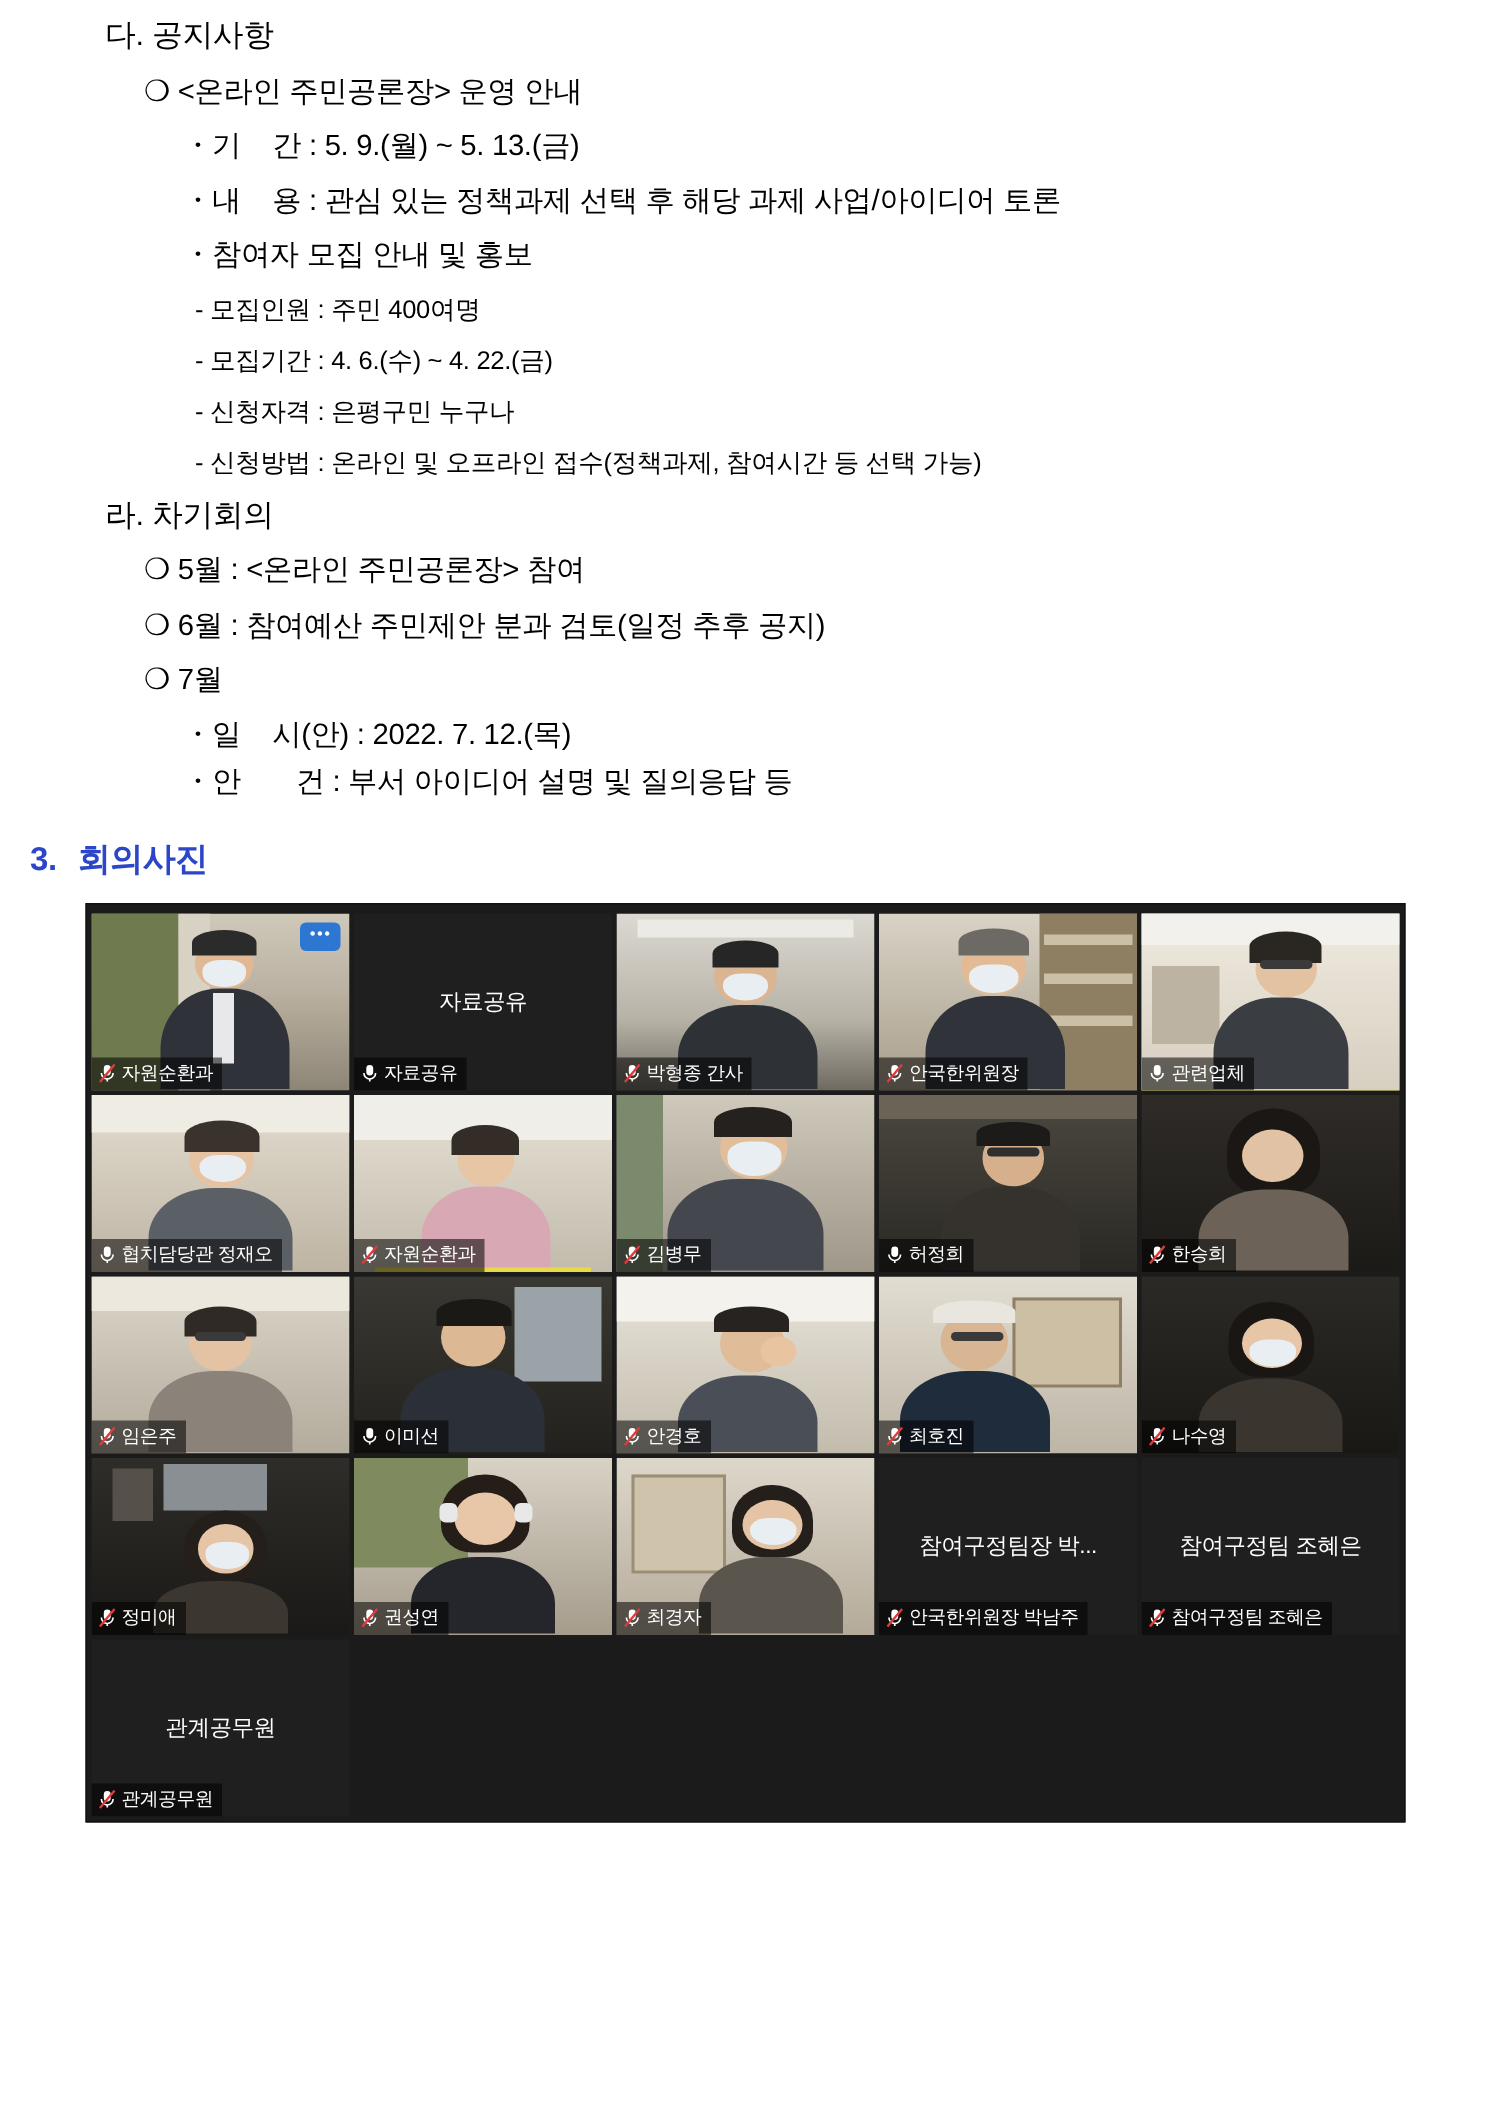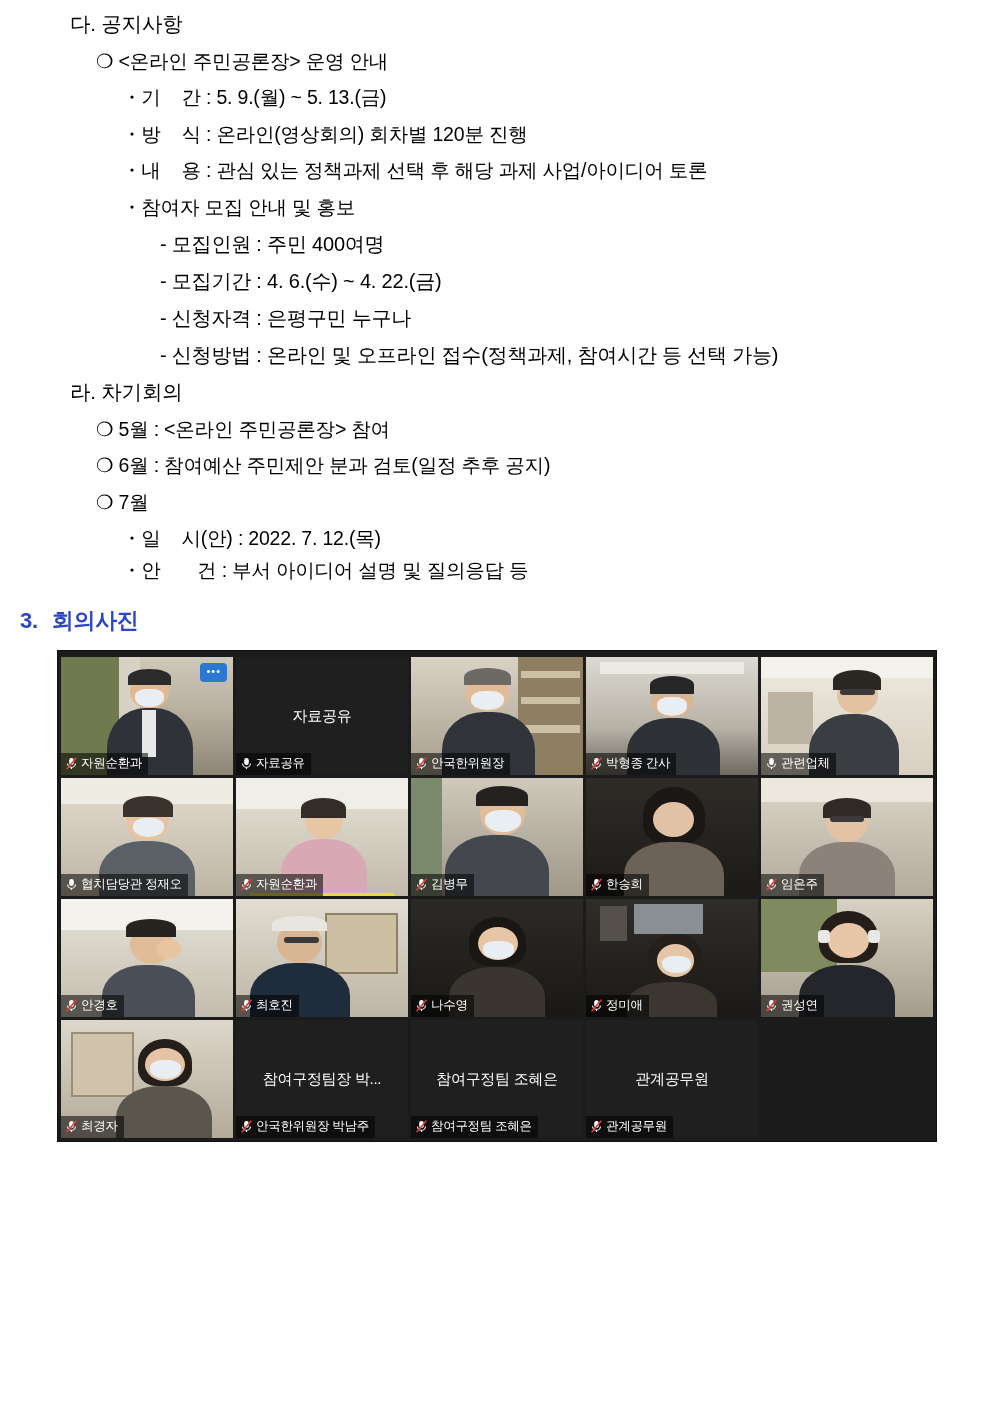--- a/index.html
+++ b/index.html
@@ -29,21 +29,21 @@
     font-size: 19.5px;
     line-height: 1.0;
     margin: 0 0 17px 0;
     white-space: pre;
     letter-spacing: -0.2px;
   }
   .lvl-a { margin-left: 0px; font-size: 20.5px; }
   .lvl-b { margin-left: 26px; }
   .lvl-note { margin-left: 44px; color: #2f5fbf; font-size: 18.5px; }
   .lvl-c { margin-left: 52px; }
-  .lvl-d { margin-left: 90px; font-size: 20px; }
+  .lvl-d { margin-left: 60px; font-size: 17px; }
   .tight { margin-bottom: 12px; }
 
   .section-title {
     color: #2b46c8;
     font-size: 22px;
     font-weight: bold;
     margin: 26px 0 14px 20px;
     letter-spacing: -0.3px;
   }
   .section-title .num { margin-right: 14px; }
@@ -152,21 +152,20 @@
 </style>
 </head>
 <body>
 
 <div class="page">
 
   <div class="doc">
     <div class="ln lvl-a">다. 공지사항</div>
     <div class="ln lvl-b">❍ &lt;온라인 주민공론장&gt; 운영 안내</div>
     <div class="ln lvl-c">・기    간 : 5. 9.(월) ~ 5. 13.(금)</div>
-    <div class="ln lvl-c">・방    식 : 온라인(영상회의) 회차별 120분 진행</div>
     <div class="ln lvl-c">・내    용 : 관심 있는 정책과제 선택 후 해당 과제 사업/아이디어 토론</div>
     <div class="ln lvl-c">・참여자 모집 안내 및 홍보</div>
     <div class="ln lvl-d">- 모집인원 : 주민 400여명</div>
     <div class="ln lvl-d">- 모집기간 : 4. 6.(수) ~ 4. 22.(금)</div>
     <div class="ln lvl-d">- 신청자격 : 은평구민 누구나</div>
     <div class="ln lvl-d">- 신청방법 : 온라인 및 오프라인 접수(정책과제, 참여시간 등 선택 가능)</div>
     <div class="ln lvl-a">라. 차기회의</div>
     <div class="ln lvl-b">❍ 5월 : &lt;온라인 주민공론장&gt; 참여</div>
     <div class="ln lvl-b">❍ 6월 : 참여예산 주민제안 분과 검토(일정 추후 공지)</div>
     <div class="ln lvl-b">❍ 7월</div>
@@ -215,20 +214,41 @@
                 <rect x="3.2" y="1" width="4.6" height="7" rx="2.3" fill="#ffffff"></rect>
                 <path d="M1.6 6.4a3.9 3.9 0 0 0 7.8 0" stroke="#ffffff" stroke-width="1.1" fill="none"></path>
                 <line x1="5.5" y1="10.2" x2="5.5" y2="12" stroke="#ffffff" stroke-width="1.1"></line>
               </svg>
             </span>
             <span>자료공유</span>
           </div>
         </div>
         <div class="tile">
           <div class="scene">
+            <div class="bg" style="background:linear-gradient(180deg,#dcd9d2 0%,#b7b2a6 60%,#6e6a60 100%)"></div>
+            <div class="strip" style="left:8%;top:4%;width:84%;height:10%;background:#eceae4"></div>
+            <div class="head" style="left:38%;top:20%;width:24%;height:32%;background:#dbb492"></div>
+            <div class="strip" style="left:37%;top:16%;width:26%;height:15%;background:#262626;border-radius:50% 50% 0 0"></div>
+            <div class="mask" style="left:41%;top:34%;width:18%;height:16%"></div>
+            <div class="body" style="left:24%;top:52%;width:54%;height:48%;background:#2e3136"></div>
+          </div>
+          <div class="namebar">
+            <span class="mic">
+              <svg width="11" height="13" viewBox="0 0 11 13">
+                <rect x="3.2" y="1" width="4.6" height="7" rx="2.3" fill="#ffffff"></rect>
+                <path d="M1.6 6.4a3.9 3.9 0 0 0 7.8 0" stroke="#ffffff" stroke-width="1.1" fill="none"></path>
+                <line x1="5.5" y1="10.2" x2="5.5" y2="12" stroke="#ffffff" stroke-width="1.1"></line>
+                <line x1="0.6" y1="12.3" x2="10.4" y2="0.7" stroke="#e03b3b" stroke-width="1.6"></line>
+              </svg>
+            </span>
+            <span>박형종 간사</span>
+          </div>
+        </div>
+        <div class="tile">
+          <div class="scene">
             <div class="bg" style="background:linear-gradient(180deg,#d9d3c6 0%,#a79d8a 100%)"></div>
             <div class="strip" style="left:62%;top:0;width:38%;height:100%;background:#8e7f63"></div>
             <div class="strip" style="left:64%;top:12%;width:34%;height:6%;background:#cbbfa6"></div>
             <div class="strip" style="left:64%;top:34%;width:34%;height:6%;background:#cbbfa6"></div>
             <div class="strip" style="left:64%;top:58%;width:34%;height:6%;background:#cbbfa6"></div>
             <div class="head" style="left:32%;top:14%;width:25%;height:33%;background:#e2bb96"></div>
             <div class="strip" style="left:31%;top:9%;width:27%;height:15%;background:#6d6a66;border-radius:50% 50% 0 0"></div>
             <div class="mask" style="left:35%;top:29%;width:19%;height:16%"></div>
             <div class="body" style="left:18%;top:47%;width:54%;height:53%;background:#30333a"></div>
           </div>
@@ -237,41 +257,20 @@
               <svg width="11" height="13" viewBox="0 0 11 13">
                 <rect x="3.2" y="1" width="4.6" height="7" rx="2.3" fill="#ffffff"></rect>
                 <path d="M1.6 6.4a3.9 3.9 0 0 0 7.8 0" stroke="#ffffff" stroke-width="1.1" fill="none"></path>
                 <line x1="5.5" y1="10.2" x2="5.5" y2="12" stroke="#ffffff" stroke-width="1.1"></line>
                 <line x1="0.6" y1="12.3" x2="10.4" y2="0.7" stroke="#e03b3b" stroke-width="1.6"></line>
               </svg>
             </span>
             <span>안국한위원장</span>
           </div>
         </div>
-        <div class="tile">
-          <div class="scene">
-            <div class="bg" style="background:linear-gradient(180deg,#dcd9d2 0%,#b7b2a6 60%,#6e6a60 100%)"></div>
-            <div class="strip" style="left:8%;top:4%;width:84%;height:10%;background:#eceae4"></div>
-            <div class="head" style="left:38%;top:20%;width:24%;height:32%;background:#dbb492"></div>
-            <div class="strip" style="left:37%;top:16%;width:26%;height:15%;background:#262626;border-radius:50% 50% 0 0"></div>
-            <div class="mask" style="left:41%;top:34%;width:18%;height:16%"></div>
-            <div class="body" style="left:24%;top:52%;width:54%;height:48%;background:#2e3136"></div>
-          </div>
-          <div class="namebar">
-            <span class="mic">
-              <svg width="11" height="13" viewBox="0 0 11 13">
-                <rect x="3.2" y="1" width="4.6" height="7" rx="2.3" fill="#ffffff"></rect>
-                <path d="M1.6 6.4a3.9 3.9 0 0 0 7.8 0" stroke="#ffffff" stroke-width="1.1" fill="none"></path>
-                <line x1="5.5" y1="10.2" x2="5.5" y2="12" stroke="#ffffff" stroke-width="1.1"></line>
-                <line x1="0.6" y1="12.3" x2="10.4" y2="0.7" stroke="#e03b3b" stroke-width="1.6"></line>
-              </svg>
-            </span>
-            <span>박형종 간사</span>
-          </div>
-        </div>
         <div class="tile highlight">
           <div class="scene">
             <div class="bg" style="background:linear-gradient(180deg,#efeae0 0%,#d7cfc0 100%)"></div>
             <div class="strip" style="left:0;top:0;width:100%;height:18%;background:#f3f1ec"></div>
             <div class="strip" style="left:4%;top:30%;width:26%;height:44%;background:#bdb3a2"></div>
             <div class="head" style="left:44%;top:16%;width:24%;height:32%;background:#e3c2a2"></div>
             <div class="strip" style="left:42%;top:11%;width:28%;height:17%;background:#2a2722;border-radius:50% 50% 0 0"></div>
             <div class="strip" style="left:46%;top:27%;width:20%;height:5%;background:#3a3a3a;border-radius:3px"></div>
             <div class="body" style="left:28%;top:48%;width:52%;height:52%;background:#3a3d42"></div>
           </div>
@@ -343,20 +342,40 @@
                 <path d="M1.6 6.4a3.9 3.9 0 0 0 7.8 0" stroke="#ffffff" stroke-width="1.1" fill="none"></path>
                 <line x1="5.5" y1="10.2" x2="5.5" y2="12" stroke="#ffffff" stroke-width="1.1"></line>
                 <line x1="0.6" y1="12.3" x2="10.4" y2="0.7" stroke="#e03b3b" stroke-width="1.6"></line>
               </svg>
             </span>
             <span>김병무</span>
           </div>
         </div>
         <div class="tile">
           <div class="scene">
+            <div class="bg" style="background:linear-gradient(180deg,#4b4840 0%,#2a2823 100%)"></div>
+            <div class="strip" style="left:0;top:0;width:100%;height:14%;background:#6a6356"></div>
+            <div class="head" style="left:40%;top:20%;width:24%;height:32%;background:#d6b08c"></div>
+            <div class="strip" style="left:38%;top:16%;width:28%;height:13%;background:#1d1b19;border-radius:50% 50% 0 0"></div>
+            <div class="strip" style="left:42%;top:30%;width:20%;height:5%;background:#2f2f2f;border-radius:3px"></div>
+            <div class="body" style="left:24%;top:52%;width:54%;height:48%;background:#35322d"></div>
+          </div>
+          <div class="namebar">
+            <span class="mic">
+              <svg width="11" height="13" viewBox="0 0 11 13">
+                <rect x="3.2" y="1" width="4.6" height="7" rx="2.3" fill="#ffffff"></rect>
+                <path d="M1.6 6.4a3.9 3.9 0 0 0 7.8 0" stroke="#ffffff" stroke-width="1.1" fill="none"></path>
+                <line x1="5.5" y1="10.2" x2="5.5" y2="12" stroke="#ffffff" stroke-width="1.1"></line>
+              </svg>
+            </span>
+            <span>허정희</span>
+          </div>
+        </div>
+        <div class="tile">
+          <div class="scene">
             <div class="bg" style="background:linear-gradient(180deg,#2f2c28 0%,#1c1a17 100%)"></div>
             <div class="head" style="left:38%;top:16%;width:26%;height:36%;background:#e2c2a4"></div>
             <div class="strip" style="left:33%;top:8%;width:36%;height:48%;background:#1a1714;border-radius:50% 50% 35% 35%"></div>
             <div class="head" style="left:39%;top:20%;width:24%;height:30%;background:#e2c2a4"></div>
             <div class="body" style="left:22%;top:54%;width:58%;height:46%;background:#6c6257"></div>
           </div>
           <div class="namebar">
             <span class="mic">
               <svg width="11" height="13" viewBox="0 0 11 13">
                 <rect x="3.2" y="1" width="4.6" height="7" rx="2.3" fill="#ffffff"></rect>
@@ -380,20 +399,39 @@
           <div class="namebar">
             <span class="mic">
               <svg width="11" height="13" viewBox="0 0 11 13">
                 <rect x="3.2" y="1" width="4.6" height="7" rx="2.3" fill="#ffffff"></rect>
                 <path d="M1.6 6.4a3.9 3.9 0 0 0 7.8 0" stroke="#ffffff" stroke-width="1.1" fill="none"></path>
                 <line x1="5.5" y1="10.2" x2="5.5" y2="12" stroke="#ffffff" stroke-width="1.1"></line>
                 <line x1="0.6" y1="12.3" x2="10.4" y2="0.7" stroke="#e03b3b" stroke-width="1.6"></line>
               </svg>
             </span>
             <span>임은주</span>
+          </div>
+        </div>
+        <div class="tile">
+          <div class="scene">
+            <div class="bg" style="background:linear-gradient(180deg,#3a3832 0%,#23211d 100%)"></div>
+            <div class="strip" style="left:62%;top:6%;width:34%;height:54%;background:#9aa3a8"></div>
+            <div class="head" style="left:34%;top:18%;width:25%;height:33%;background:#dcb894"></div>
+            <div class="strip" style="left:32%;top:13%;width:29%;height:15%;background:#1b1916;border-radius:50% 50% 0 0"></div>
+            <div class="body" style="left:18%;top:52%;width:56%;height:48%;background:#2b3038"></div>
+          </div>
+          <div class="namebar">
+            <span class="mic">
+              <svg width="11" height="13" viewBox="0 0 11 13">
+                <rect x="3.2" y="1" width="4.6" height="7" rx="2.3" fill="#ffffff"></rect>
+                <path d="M1.6 6.4a3.9 3.9 0 0 0 7.8 0" stroke="#ffffff" stroke-width="1.1" fill="none"></path>
+                <line x1="5.5" y1="10.2" x2="5.5" y2="12" stroke="#ffffff" stroke-width="1.1"></line>
+              </svg>
+            </span>
+            <span>이미선</span>
           </div>
         </div>
         <div class="tile">
           <div class="scene">
             <div class="bg" style="background:linear-gradient(180deg,#e8e4da 0%,#c3bcad 100%)"></div>
             <div class="strip" style="left:0;top:0;width:100%;height:26%;background:#f4f2ec"></div>
             <div class="head" style="left:40%;top:22%;width:25%;height:33%;background:#e0bc98"></div>
             <div class="strip" style="left:38%;top:17%;width:29%;height:15%;background:#272320;border-radius:50% 50% 0 0"></div>
             <div class="head" style="left:56%;top:34%;width:14%;height:17%;background:#e8c4a0"></div>
             <div class="body" style="left:24%;top:56%;width:54%;height:44%;background:#4a4f57"></div>

